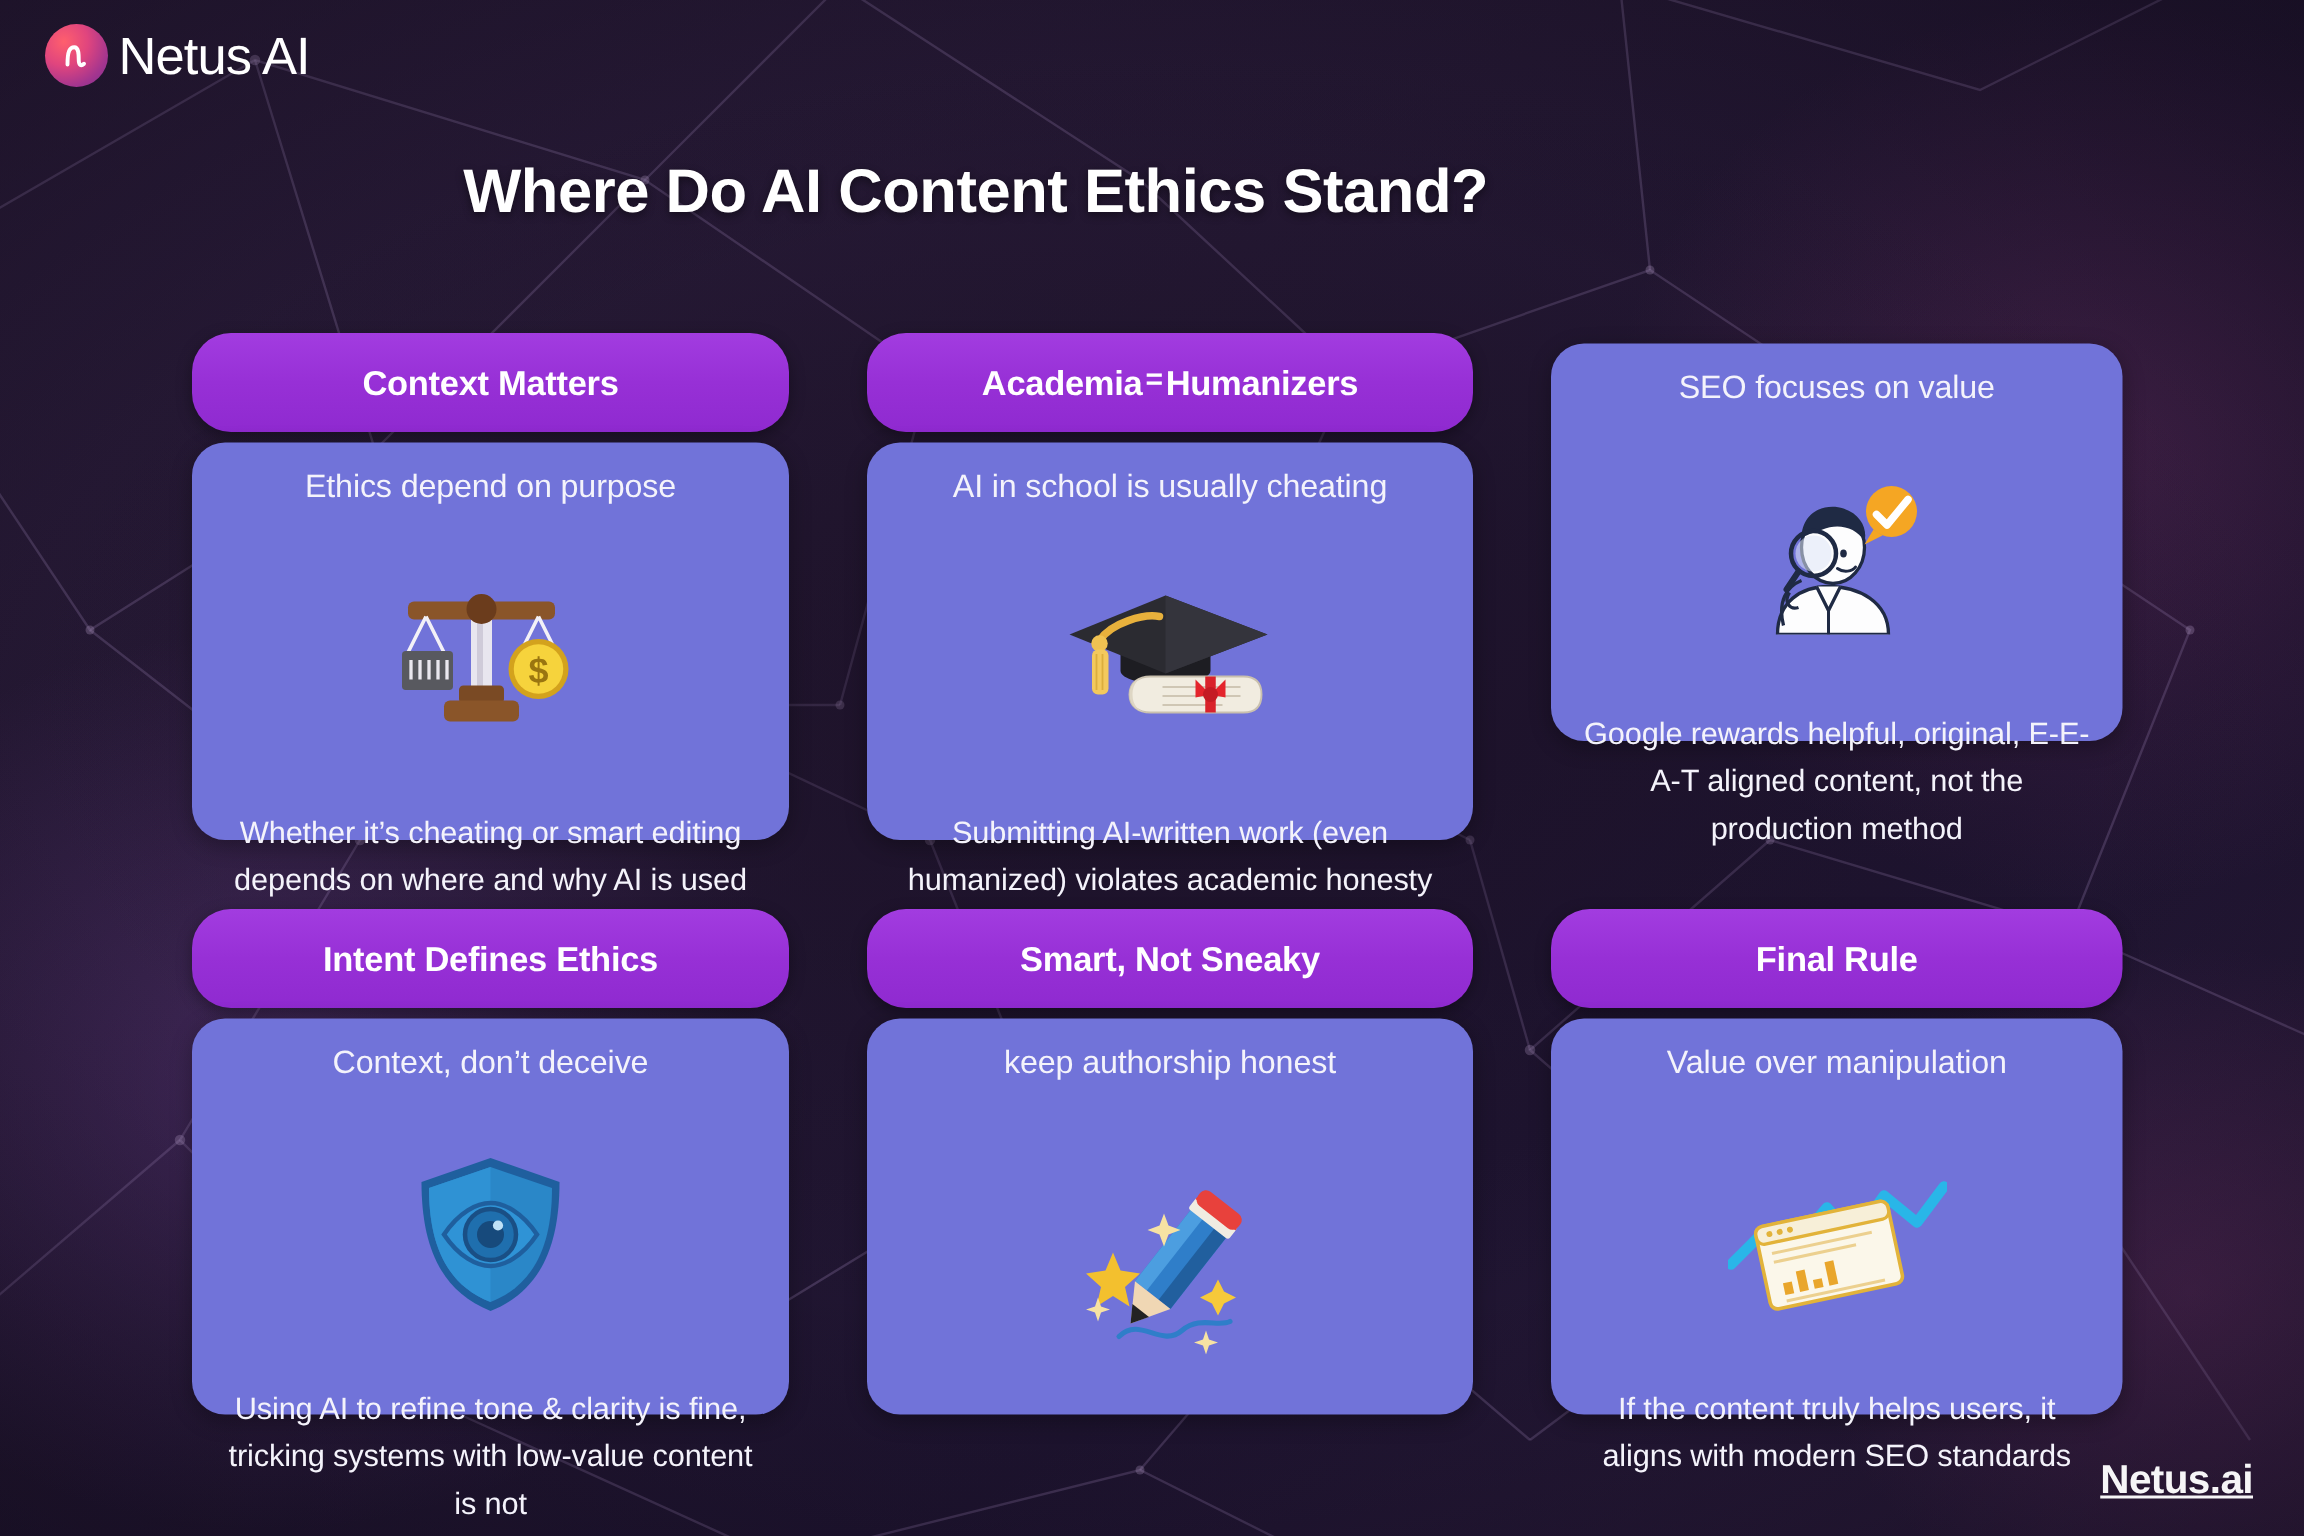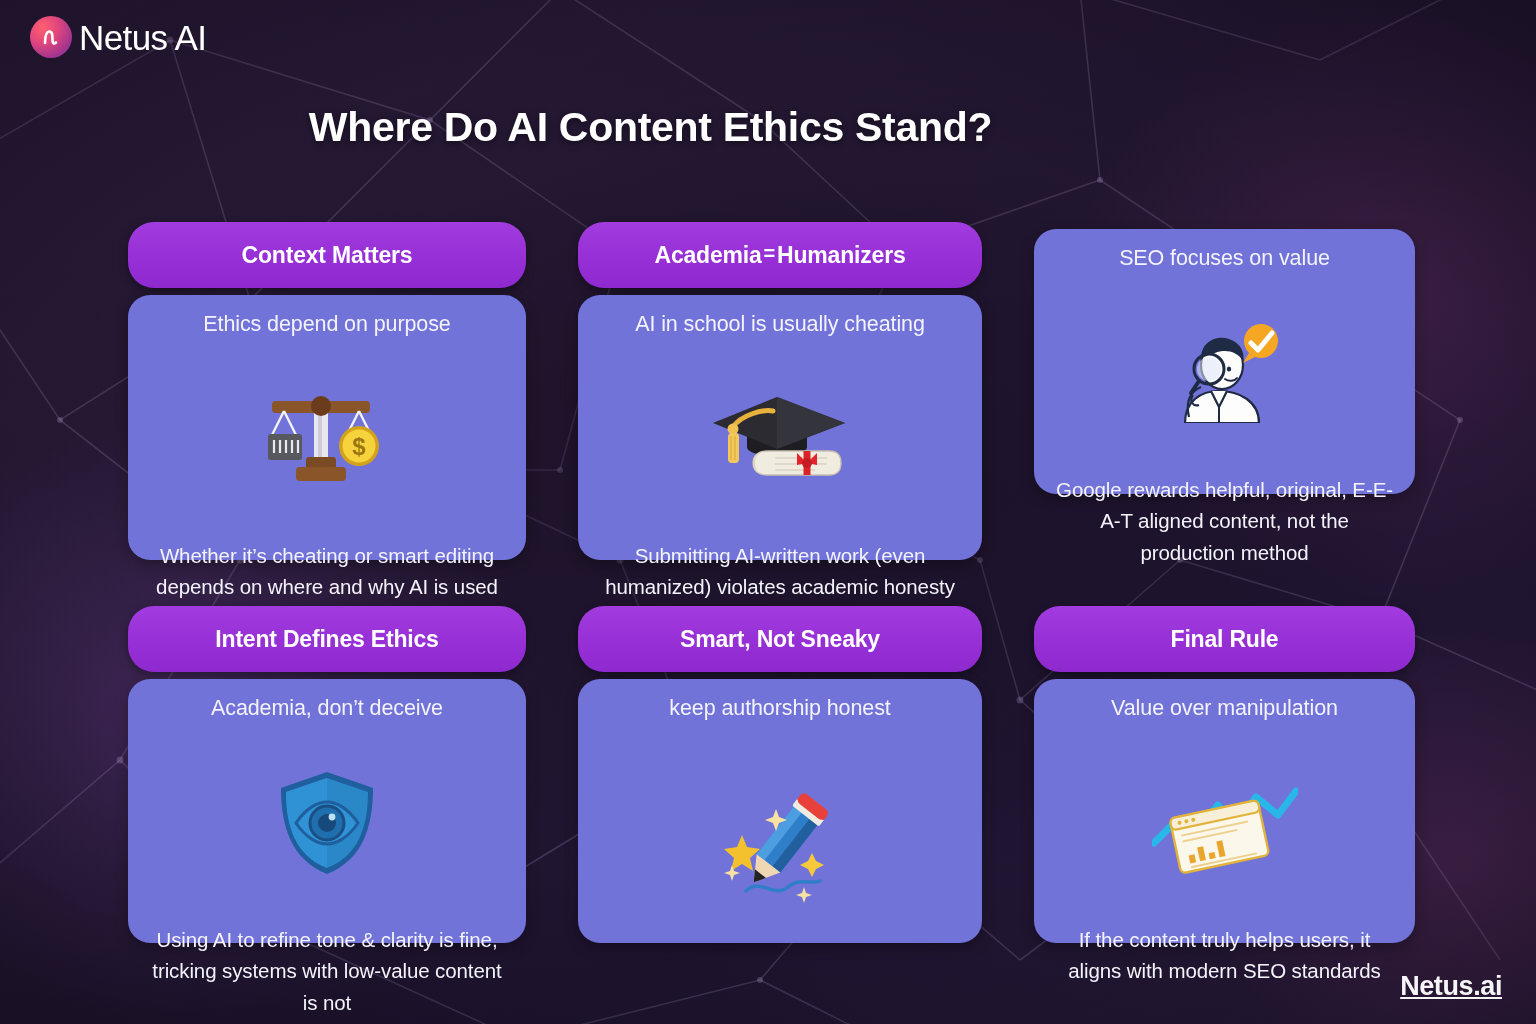--- a/index.html
+++ b/index.html
@@ -357,21 +357,21 @@
             <path d="M82,30 L76,40 L88,34 Z" fill="#f5a623"></path>
           </svg>
         </div>
         <div class="card-bottom-text">Google rewards helpful, original, E-E-A-T aligned content, not the production method</div>
       </div>
     </div>
 
     <div class="card row2">
       <div class="card-header">Intent Defines Ethics</div>
       <div class="card-body body-b">
-        <div class="card-top-text">Academia, don’t deceive</div>
+        <div class="card-top-text">Context, don’t deceive</div>
         <div class="icon-wrap">
           <svg width="106" height="110" viewBox="0 0 106 110">
             <path d="M53,4 L99,20 C99,60 88,92 53,106 C18,92 7,60 7,20 Z" fill="#1f5f9e"></path>
             <path d="M53,10 L94,24 C94,59 84,88 53,100 C22,88 12,59 12,24 Z" fill="#2a87c8"></path>
             <path d="M53,10 L53,100 C22,88 12,59 12,24 Z" fill="#2f92d4"></path>
             <path d="M22,55 C32,40 44,34 53,34 C62,34 74,40 84,55 C74,70 62,76 53,76 C44,76 32,70 22,55 Z" fill="#2f93d6" stroke="#1f5f9e" stroke-width="3"></path>
             <circle cx="53" cy="55" r="17" fill="#1f6fae" stroke="#1a4f85" stroke-width="3"></circle>
             <circle cx="53" cy="55" r="9" fill="#174a7c"></circle>
             <circle cx="58" cy="49" r="3.4" fill="#bfe2f7"></circle>
           </svg>

